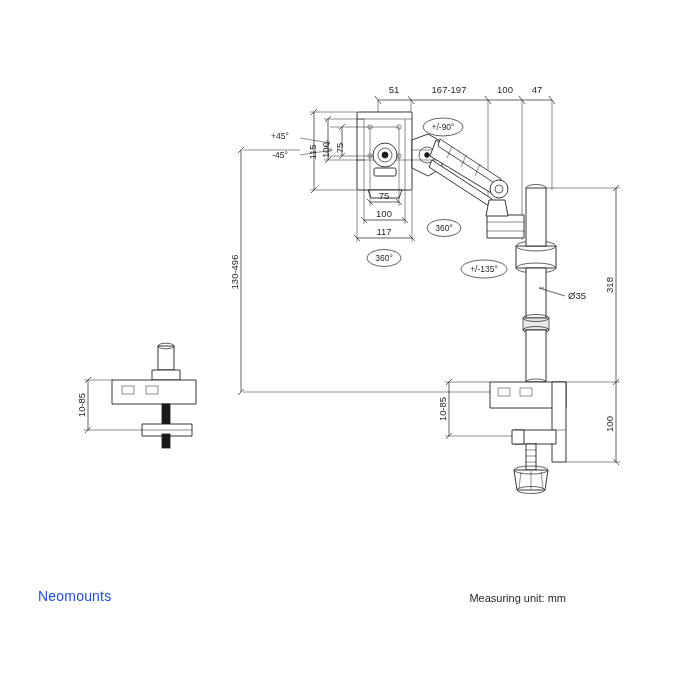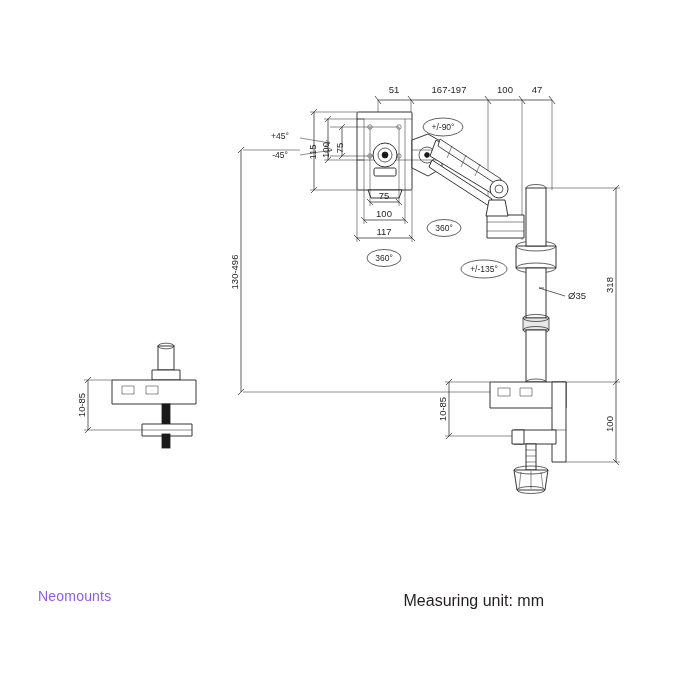--- a/index.html
+++ b/index.html
@@ -25,29 +25,29 @@
     left: 0;
     top: 0;
     width: 700px;
     height: 700px;
   }
   .brand {
     position: absolute;
     left: 38px;
     top: 588px;
     font-size: 14px;
-    color: #8b5cf6;
+    color: #1d4ed8;
     letter-spacing: 0.2px;
     text-align: center;
   }
   .unit {
     position: absolute;
-    right: 32px;
+    right: 10px;
     top: 592px;
-    font-size: 16px;
+    font-size: 11px;
     color: #231f20;
     text-align: left;
   }
   svg text {
     font-family: "Liberation Sans", sans-serif;
     fill: #231f20;
   }
   .dim {
     font-size: 9.5px;
   }

